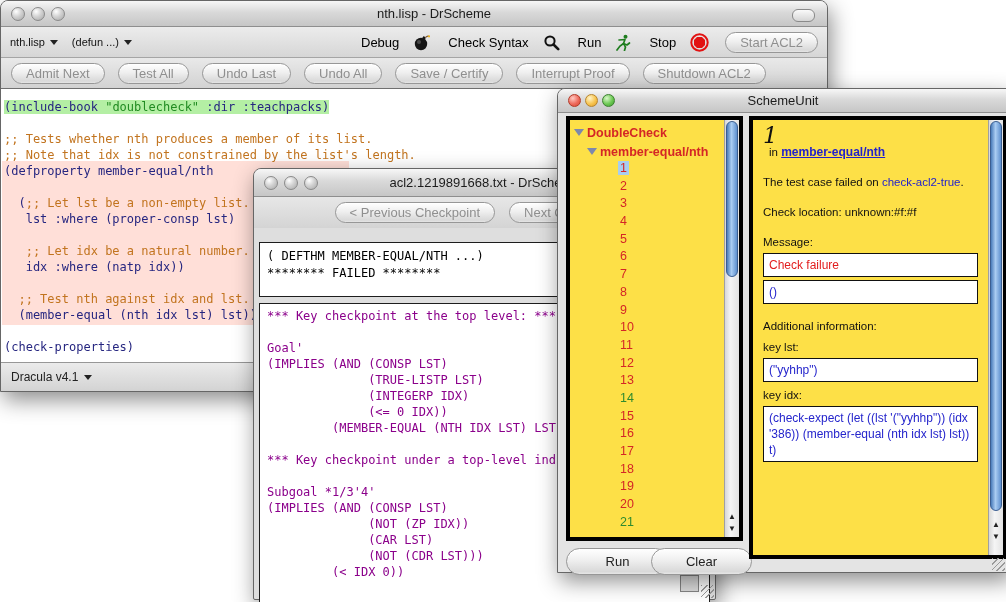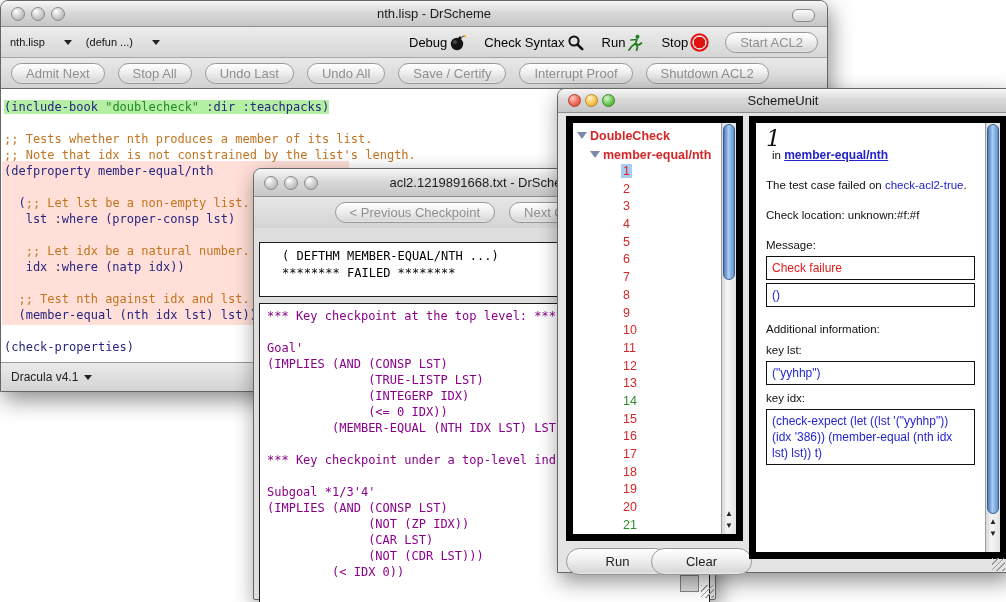--- a/index.html
+++ b/index.html
@@ -34,24 +34,24 @@
   #win-main{left:0;top:0;width:828px;height:392px;z-index:1;border-radius:8px 8px 0 0;}
   #win-main .titlebar{height:26px;border-radius:7px 7px 0 0;}
   #win-main .titlebar .title{top:5px;padding-left:40px;}
   #win-main .lights{top:6px;}
   .min-widget{position:absolute;right:12px;top:8px;width:21px;height:11px;
     border:1px solid #8a8a8a;border-radius:6px;
     background:linear-gradient(#fafafa,#d5d5d5);}
   .toolbar-a{position:absolute;left:0;right:0;top:26px;height:31px;
     background:linear-gradient(#ececec,#d6d6d6);border-bottom:1px solid #a5a5a5;
     display:flex;align-items:center;padding:0 9px;box-sizing:border-box;}
-  .dropdown{display:inline-flex;align-items:center;gap:19px;font-size:11px;color:#111;margin-right:14px;}
+  .dropdown{display:inline-flex;align-items:center;gap:5px;font-size:11px;color:#111;margin-right:14px;}
   .tri-down{width:0;height:0;border-left:4px solid transparent;border-right:4px solid transparent;border-top:5px solid #222;}
   .tb-spacer{flex:1;}
-  .tb-action{display:inline-flex;align-items:center;gap:2px;font-size:13px;color:#000;margin-left:18px;}
+  .tb-action{display:inline-flex;align-items:center;gap:14px;font-size:13px;color:#000;margin-left:18px;}
   .toolbar-b{position:absolute;left:0;right:0;top:57px;height:31px;
     background:linear-gradient(#e9e9e9,#d2d2d2);border-bottom:1px solid #6f6f6f;
     display:flex;align-items:center;gap:13px;padding:0 10px;box-sizing:border-box;}
   #editor{position:absolute;left:0;right:0;top:88px;bottom:29px;background:#fff;overflow:hidden;}
   #editor-code{position:absolute;left:3px;top:10px;right:0;
     font-family:"DejaVu Sans Mono", monospace;font-size:12px;line-height:16px;}
   .code-line{height:16px;white-space:pre;position:relative;}
   .c-kw{color:var(--code-kw);}
   .c-cm{color:var(--code-cm);}
   .c-str{color:var(--code-str);}
@@ -66,35 +66,35 @@
   
   #win-acl2{left:253px;top:168px;width:463px;height:432px;z-index:2;border-radius:8px 8px 2px 2px;background:#dedede;}
   #win-acl2 .titlebar{height:28px;border-radius:7px 7px 0 0;}
   #win-acl2 .titlebar .title{top:6px;}
   #win-acl2 .lights{top:7px;}
   #acl2-btnrow{position:absolute;left:0;right:0;top:28px;height:31px;
     background:linear-gradient(#e7e7e7,#d4d4d4);
     display:flex;align-items:center;justify-content:center;gap:14px;}
   .acl2-pane{position:absolute;left:5px;right:5px;background:#fff;border:1px solid #1d1d1d;
     font-family:"DejaVu Sans Mono", monospace;font-size:12px;box-sizing:border-box;overflow:hidden;}
-  #acl2-summary{top:61px;height:55px;padding:5px 22px;line-height:17px;color:#000;white-space:pre;}
+  #acl2-summary{top:61px;height:55px;padding:5px 7px;line-height:17px;color:#000;white-space:pre;}
   #acl2-output{top:122px;height:314px;padding:4px 7px;line-height:16px;color:var(--out-purple);white-space:pre;}
   #acl2-status{position:absolute;left:0;right:0;bottom:0;height:46px;}
   #acl2-square{position:absolute;right:16px;bottom:7px;width:17px;height:15px;border:1px solid #868686;background:#dedede;}
   .grip{position:absolute;width:13px;height:13px;
     background:repeating-linear-gradient(135deg,#9a9a9a 0 1px,transparent 1px 4px);}
   #acl2-grip{right:1px;bottom:1px;}
 
   
   #win-su{left:557px;top:88px;width:452px;height:485px;z-index:3;border-radius:8px 0 0 0;background:#e4e4e4;}
   #win-su .titlebar{height:24px;border-radius:7px 0 0 0;}
   #win-su .titlebar .title{top:4px;}
   #win-su .lights{top:5px;gap:4px;}
   #win-su .light{width:13px;height:13px;}
-  .su-panel{position:absolute;background:#ffffff;border:7px solid #000000;box-sizing:border-box;overflow:hidden;}
+  .su-panel{position:absolute;background:#fde047;border:4px solid #000000;box-sizing:border-box;overflow:hidden;}
   #su-tree{left:8px;top:27px;width:177px;height:425px;}
   #su-detail{left:191px;top:27px;width:258px;height:443px;}
 
   
   .sb{position:absolute;top:0;bottom:0;right:0;width:15px;border-left:1px solid #a0a0a0;
     background:linear-gradient(90deg,#d7d7d7,#f5f5f5 40%,#e3e3e3);box-sizing:border-box;}
   .sb-thumb{position:absolute;left:1px;width:12px;border-radius:7px;
     background:linear-gradient(90deg,#4a7cba,#a9ccf2 45%,#5e90cf);
     border:1px solid #3a5e92;box-sizing:border-box;}
   .sb-arrows{position:absolute;left:0;right:0;display:flex;flex-direction:column;align-items:center;}
@@ -186,21 +186,21 @@
       <svg class="icon" width="19" height="19" viewBox="0 0 19 19">
         <circle cx="9.5" cy="9.5" r="8.2" fill="none" stroke="#e21212" stroke-width="2"></circle>
         <polygon points="7,4 12,4 15,7 15,12 12,15 7,15 4,12 4,7" fill="#e21212"></polygon>
       </svg>
     </div>
     <span class="aqua-btn dim" style="margin-left:16px;">Start ACL2</span>
   </div>
 
   <div class="toolbar-b" id="acl2-toolbar">
       <span class="aqua-btn dim">Admit Next</span>
-      <span class="aqua-btn dim">Stop All</span>
+      <span class="aqua-btn dim">Test All</span>
       <span class="aqua-btn dim">Undo Last</span>
       <span class="aqua-btn dim">Undo All</span>
       <span class="aqua-btn dim">Save / Certify</span>
       <span class="aqua-btn dim">Interrupt Proof</span>
       <span class="aqua-btn dim">Shutdown ACL2</span>
     </div>
 
   <div id="editor">
     <div id="pink-block" style="top: 72px; height: 164px; width: 347px;"></div>
     <div id="editor-code">

